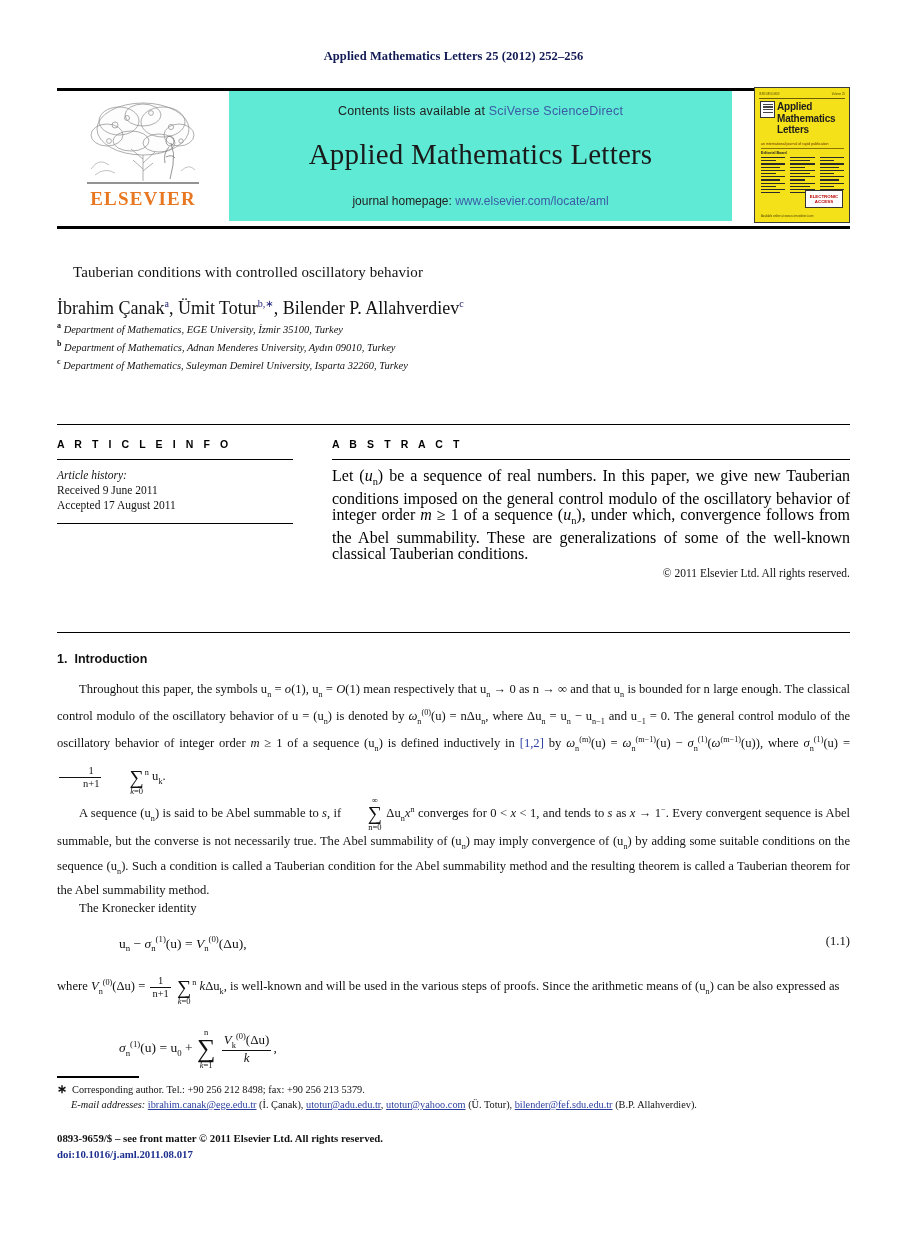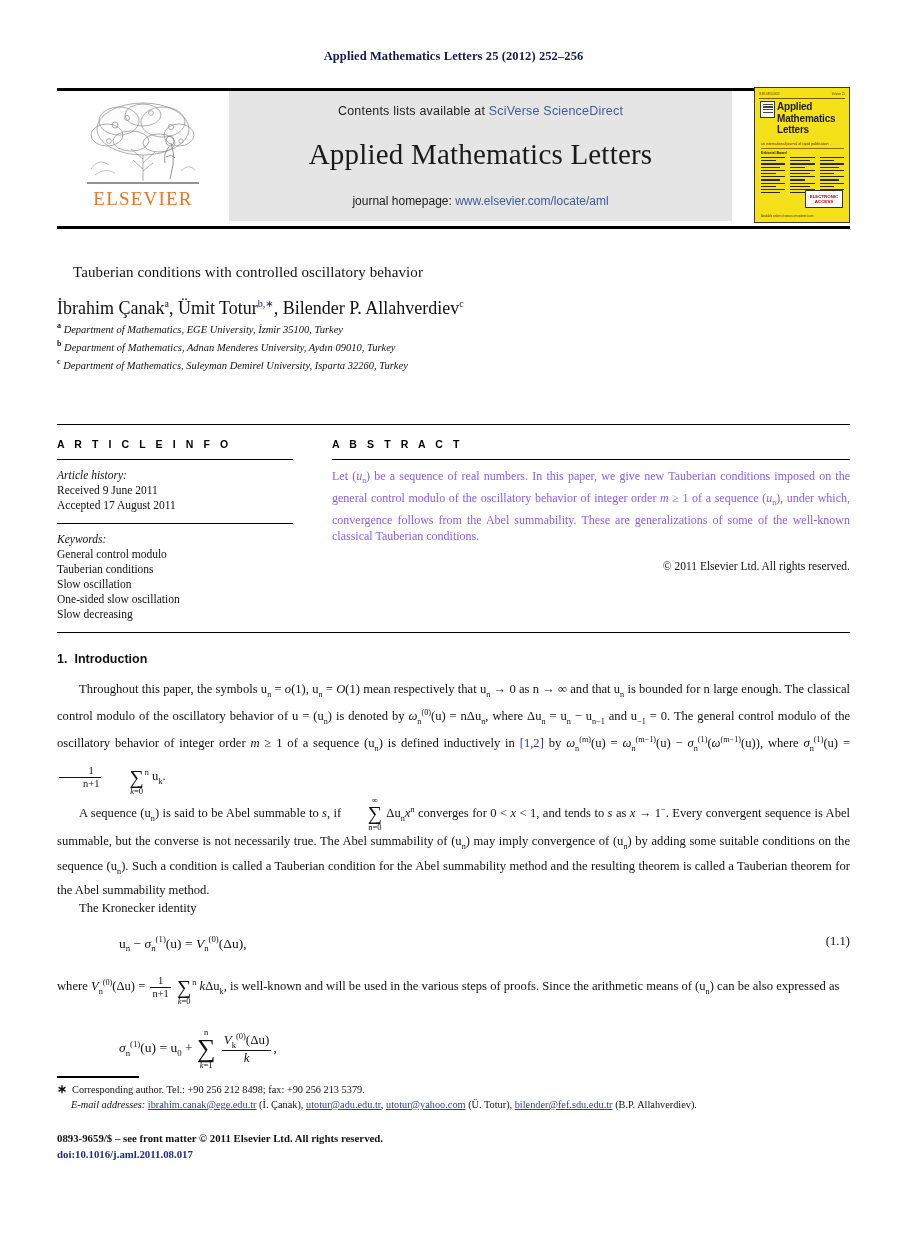--- a/index.html
+++ b/index.html
@@ -61,31 +61,31 @@
     justify-content: flex-start;
   }
   .tree-wrap {
     width: 116px;
     height: 95px;
     margin-top: 6px;
   }
   .elsevier-word {
     font-family: "Liberation Serif", serif;
     font-size: 19px;
-    font-weight: normal;
+    font-weight: bold;
     color: #e87722;
     letter-spacing: 1.2px;
     margin-top: -4px;
   }
   .journal-band {
     position: absolute;
     left: 172px; top: 0;
     width: 503px;
     height: 130px;
-    background: #e5e5e5;
+    background: #5eead4;
     text-align: center;
   }
   .contents-line {
     font-family: "Liberation Sans", sans-serif;
     font-size: 12.5px;
     color: #222;
     margin-top: 13px;
     letter-spacing: .2px;
   }
   .contents-line a {
@@ -306,27 +306,27 @@
     font-size: 11.5px;
     line-height: 15px;
     color: #111;
   }
   .info-group .lbl {
     font-style: italic;
   }
   .abs-body {
     margin-top: 8px;
     font-family: "Liberation Serif", serif;
-    font-size: 12px;
+    font-size: 16px;
     line-height: 16.5px;
-    color: #8b5cf6;
+    color: #000000;
     text-align: justify;
   }
   .abs-copy {
-    margin-top: 15px;
+    margin-top: 4px;
     text-align: right;
     font-family: "Liberation Serif", serif;
     font-size: 11.5px;
     color: #111;
   }
   .info-rule-bottom {
     position: absolute;
     left: 57px; top: 632px;
     width: 793px;
     height: 1px;
@@ -582,28 +582,20 @@
 
   <div class="info-col">
     <div class="sec-head">A R T I C L E   I N F O</div>
     <div class="hr-thin"></div>
     <div class="info-group">
       <div class="lbl">Article history:</div>
       <div>Received 9 June 2011</div>
       <div>Accepted 17 August 2011</div>
     </div>
     <div class="hr-thin2"></div>
-    <div class="info-group">
-      <div class="lbl">Keywords:</div>
-      <div>General control modulo</div>
-      <div>Tauberian conditions</div>
-      <div>Slow oscillation</div>
-      <div>One-sided slow oscillation</div>
-      <div>Slow decreasing</div>
-    </div>
   </div>
 
   <div class="abs-col">
     <div class="sec-head">A B S T R A C T</div>
     <div class="hr-thin"></div>
     <div class="abs-body">
       Let (<span class="mi">u</span><sub class="s">n</sub>) be a sequence of real numbers. In this paper, we give new Tauberian conditions
       imposed on the general control modulo of the oscillatory behavior of integer order <span class="mi">m</span> ≥ 1
       of a sequence (<span class="mi">u</span><sub class="s">n</sub>), under which, convergence follows from the Abel summability. These
       are generalizations of some of the well-known classical Tauberian conditions.

